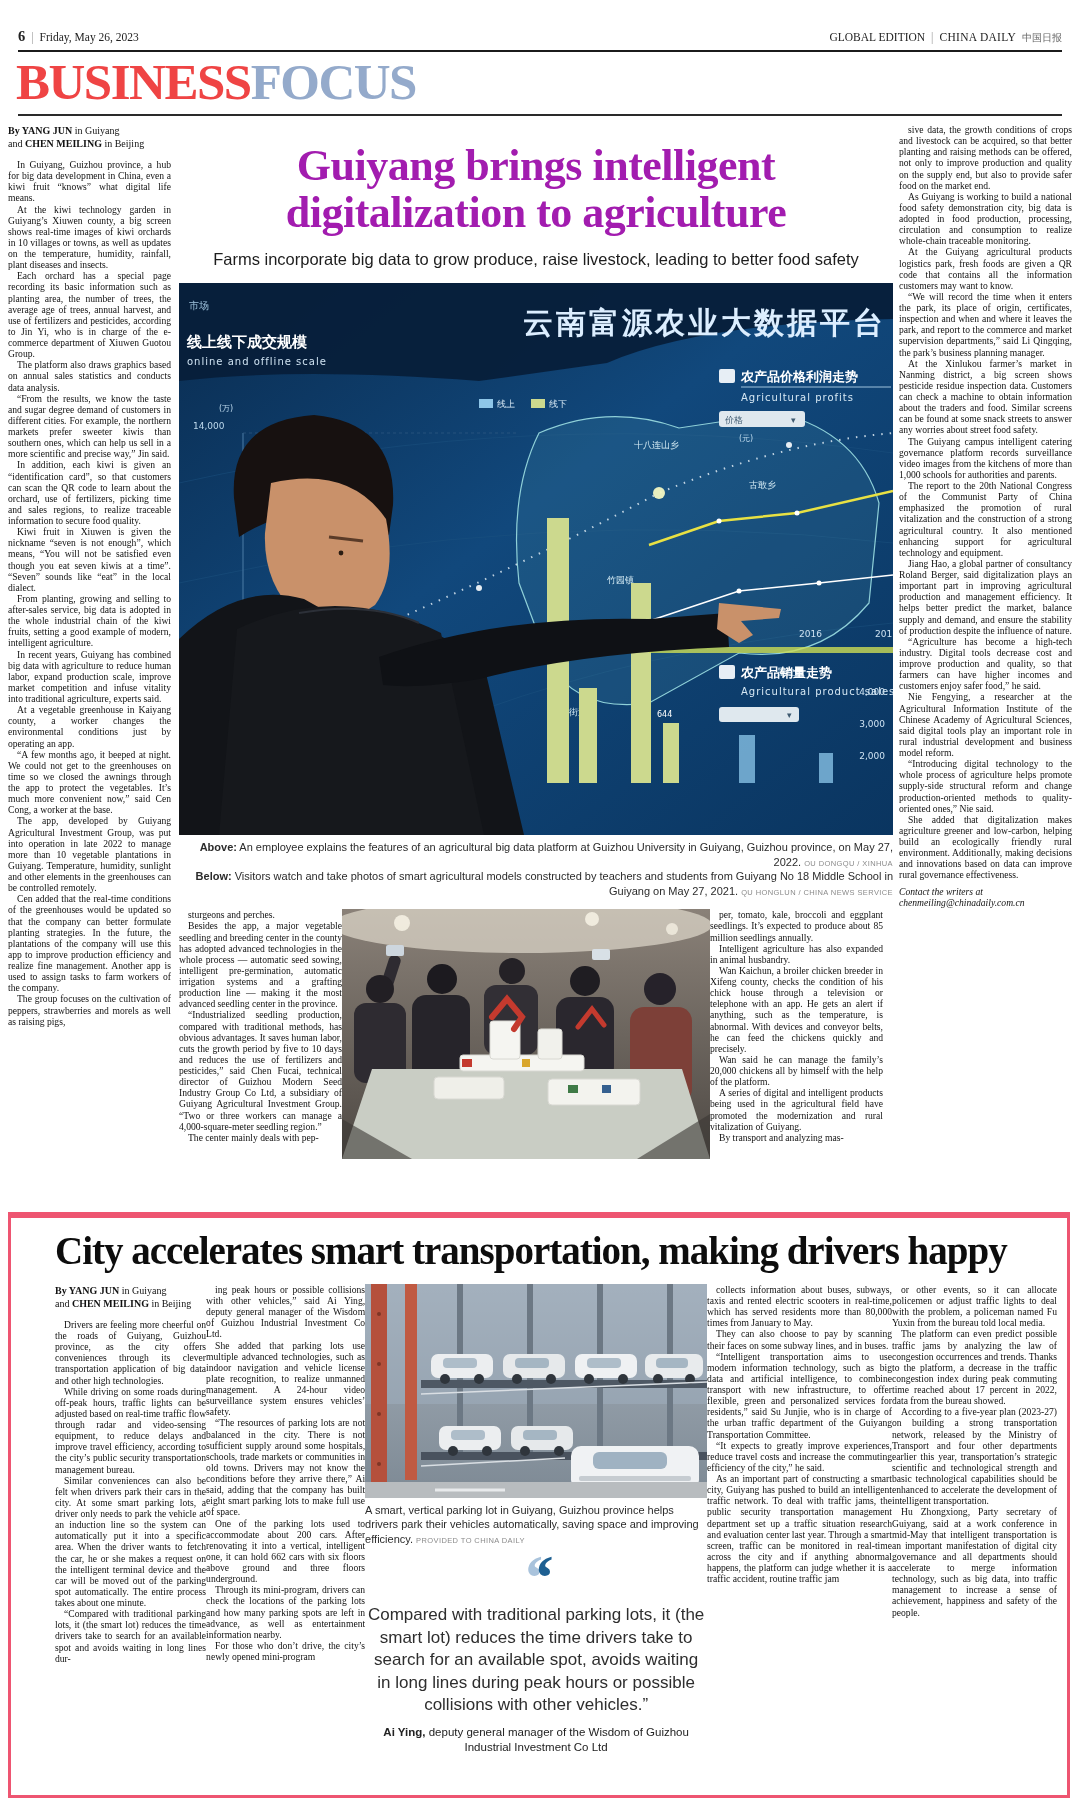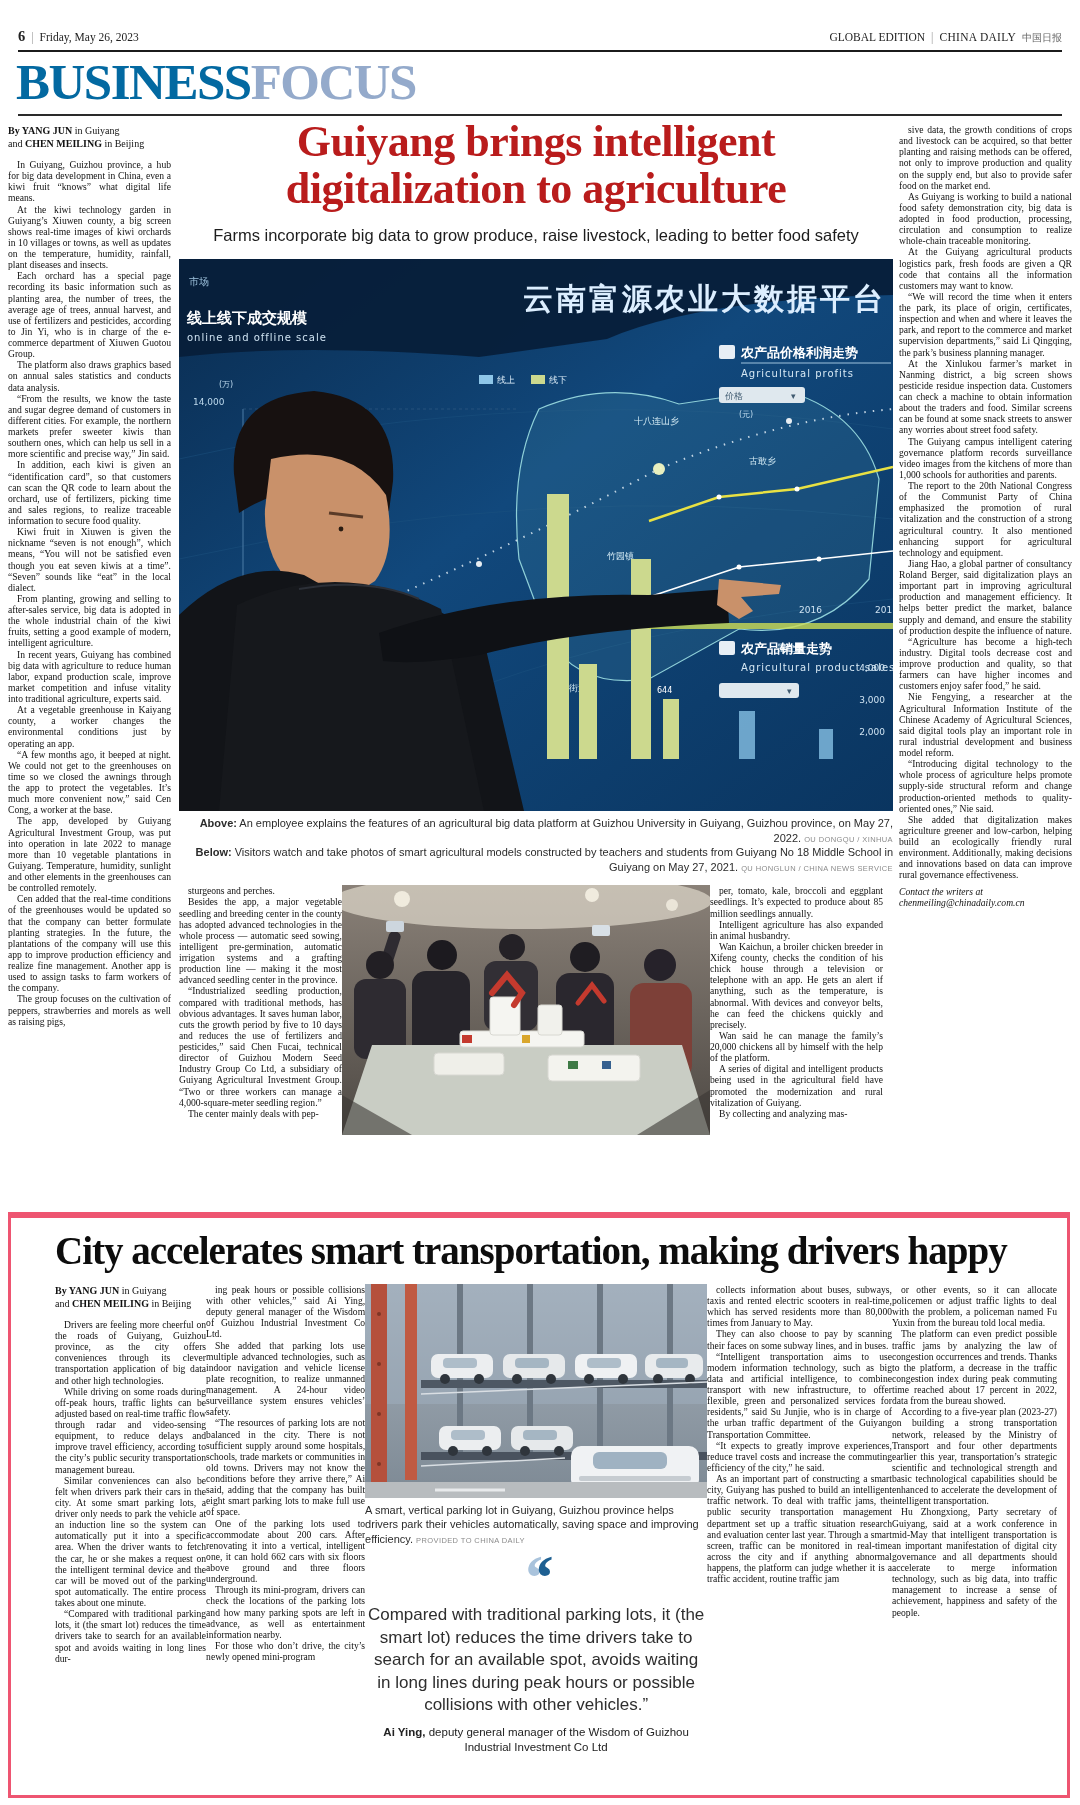--- a/index.html
+++ b/index.html
@@ -8,34 +8,34 @@
   
   .topbar{position:absolute;left:18px;right:18px;top:28px;display:flex;justify-content:space-between;
           align-items:baseline;font-size:11.5px;color:#222;}
   .topbar .left,.topbar .right{display:flex;align-items:baseline;gap:6px;}
   .pagenum{font-weight:bold;font-size:14.5px;}
   .sep{color:#999;}
   .paper{font-weight:normal;letter-spacing:.3px;}
   .papercn{font-size:10px;color:#666;}
   .rule-a{position:absolute;left:18px;right:18px;top:50px;height:2px;background:#1b1b1b;}
   .masthead{position:absolute;left:16px;top:56px;font-size:51px;font-weight:bold;letter-spacing:-1.5px;line-height:1.05;}
-  .m1{color:#0369a1;}　.m2{color:#94aacb;}
+  .m1{color:#ef4444;}　.m2{color:#94aacb;}
   .m2{color:#94aacb;margin-top:37px;}
   .rule-b{position:absolute;left:18px;right:18px;top:114px;height:1.5px;background:#2a2a2a;}
   
   .col{position:absolute;font-size:9.6px;line-height:1.16;text-align:justify;overflow:hidden;}
   .colf{font-size:9.6px;line-height:1.16;text-align:justify;overflow:hidden;}
   .para{margin:0;text-indent:9px;}
   .byline{font-size:10px;line-height:1.3;margin:0 0 9px 0;text-align:left;text-indent:0;}
   
   .a1c1{left:8px;top:124px;width:163px;height:1080px;}
   .a1c5{left:899px;top:124px;width:173px;height:1080px;}
   .contact{font-style:italic;margin-top:5px;text-indent:0;text-align:left;line-height:1.25;}
   .a1center{position:absolute;left:179px;top:118px;width:714px;}
-  .headline1{font-size:44px;font-weight:bold;text-align:center;line-height:1.07;letter-spacing:-.5px;color:#b91c1c;}
+  .headline1{font-size:44px;font-weight:bold;text-align:center;line-height:1.07;letter-spacing:-.5px;color:#a21caf;margin-top:24px;}
   .subtitle{font-family:"Liberation Sans","DejaVu Sans",sans-serif;font-size:16.5px;text-align:center;
             margin-top:13px;line-height:1.28;color:#1d1d1d;}
   .photo1{margin-top:13px;width:714px;height:552px;position:relative;background:#0b3158;}
   .caption{font-family:"Liberation Sans","DejaVu Sans",sans-serif;font-size:11px;line-height:1.32;
            color:#2b2b2b;margin-top:5px;text-align:right;}
   .caption b{font-weight:bold;}
   .credit{font-size:7.5px;color:#8b8b8b;letter-spacing:.4px;}
   .a1bottom{display:flex;justify-content:flex-start;height:198px;}
   .a1c2{width:163px;height:250px;}
   .photo2{width:368px;height:250px;background:#6b645c;}
@@ -290,21 +290,21 @@
         </svg>
       </div>
 
       <div class="colf a1c4">
         <div>
             <p class="para">per, tomato, kale, broccoli and eggplant seedlings. It’s expected to produce about 85 million seedlings annually.</p>
             <p class="para">Intelligent agriculture has also expanded in animal husbandry.</p>
             <p class="para">Wan Kaichun, a broiler chicken breeder in Xifeng county, checks the condition of his chick house through a television or telephone with an app. He gets an alert if anything, such as the temperature, is abnormal. With devices and conveyor belts, he can feed the chickens quickly and precisely.</p>
             <p class="para">Wan said he can manage the family’s 20,000 chickens all by himself with the help of the platform.</p>
             <p class="para">A series of digital and intelligent products being used in the agricultural field have promoted the modernization and rural vitalization of Guiyang.</p>
-            <p class="para">By collecting and analyzing mas-</p>
+            <p class="para">By transport and analyzing mas-</p>
           </div>
       </div>
     </div>
   </div>
 
   <div class="col a1c5">
     <div>
         <p class="para">sive data, the growth conditions of crops and livestock can be acquired, so that better planting and raising methods can be offered, not only to improve production and quality on the supply end, but also to provide safer food on the market end.</p>
         <p class="para">As Guiyang is working to build a national food safety demonstration city, big data is adopted in food production, processing, circulation and consumption to realize whole-chain traceable monitoring.</p>
         <p class="para">At the Guiyang agricultural products logistics park, fresh foods are given a QR code that contains all the information customers may want to know.</p>

